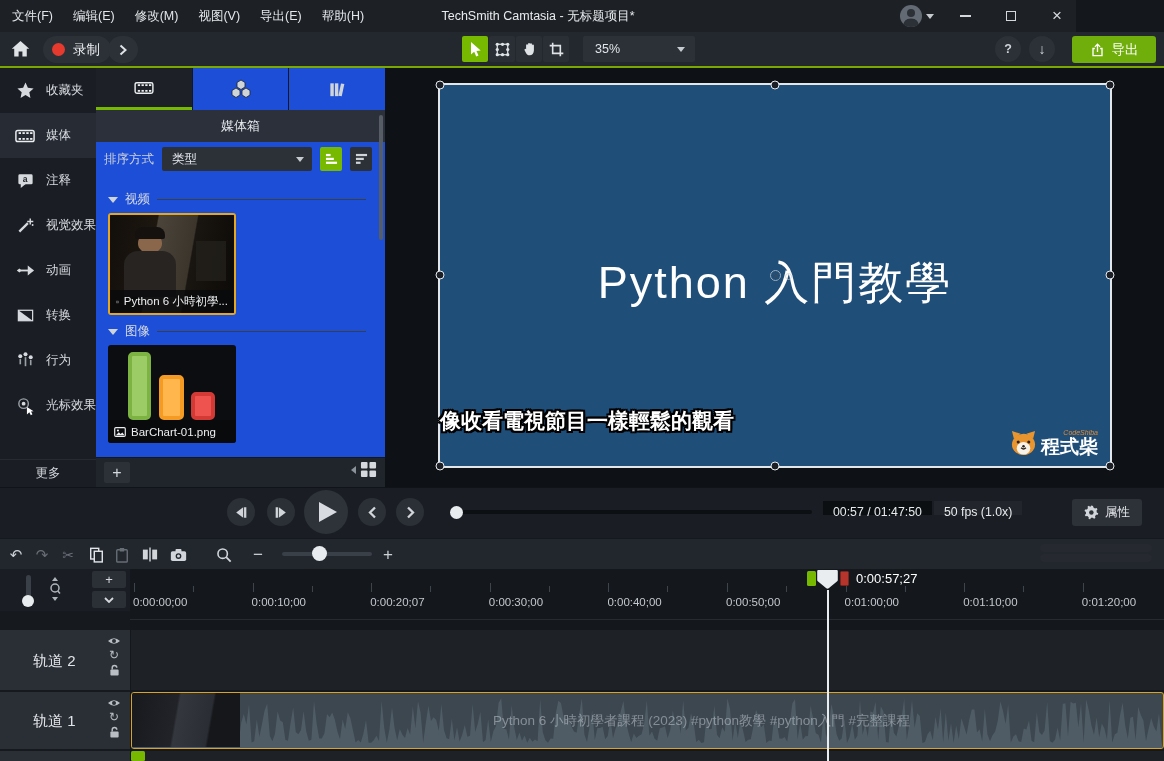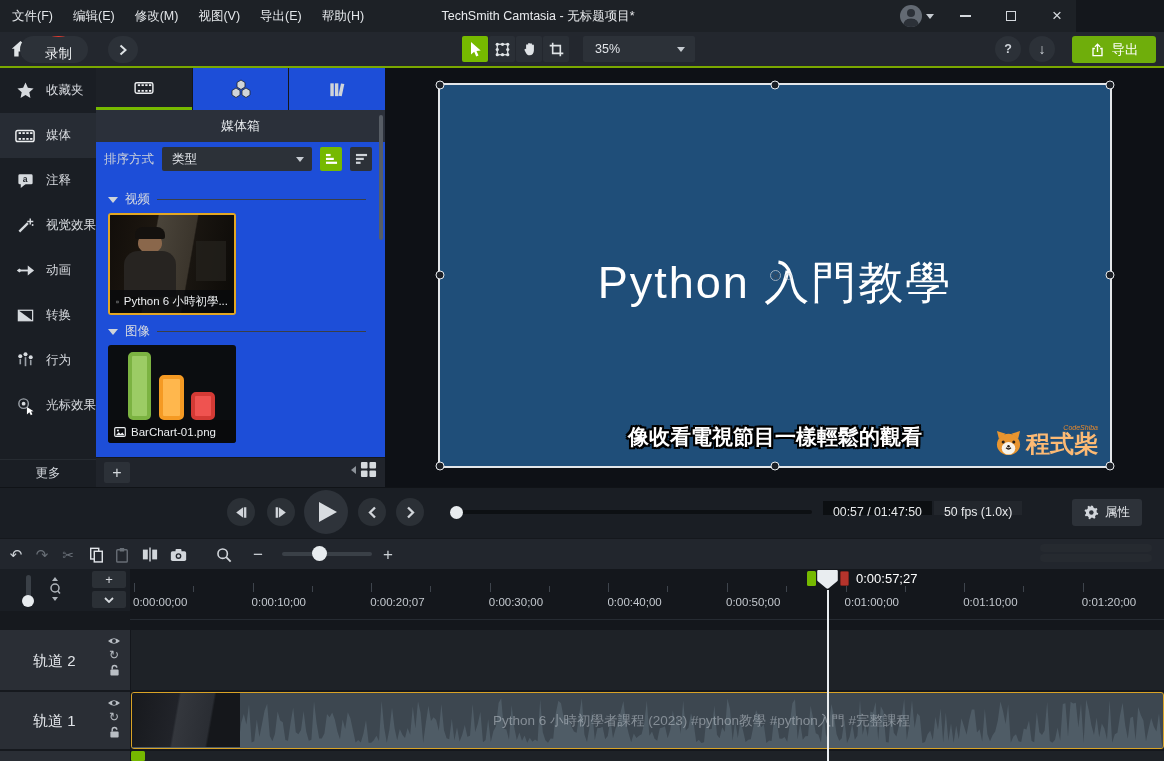--- a/index.html
+++ b/index.html
@@ -55,26 +55,26 @@
   .card-label { position:absolute; left:0; right:0; bottom:0; height:23px; background:rgba(8,10,12,.82);
     display:flex; align-items:center; gap:5px; padding:0 6px; color:#eceef0; font-size:11.5px; white-space:nowrap; overflow:hidden; }
   #bin-bottom { position:absolute; left:0; bottom:0; width:289px; height:30px; border-top:1px solid #15181d; background:#20242b; }
   #bin-scrollbar { left:379px; top:115px; width:4px; height:125px; background:#575d65; border-radius:2px; }
 
   
   #canvas-area { left:385px; top:68px; width:779px; height:419px; background:#0e1116; }
   #slide { left:55px; top:17px; width:670px; height:381px; background:#1f4e79; outline:2px solid #e3e6e9; }
   #slide-title { position:absolute; left:0; right:0; top:168px; text-align:center; color:#ffffff;
     font-size:45px; font-weight:300; letter-spacing:2px; }
-  #slide-caption { position:absolute; left:0; right:0; top:338px; text-align:center; color:#ffffff; font-size:21px; font-weight:bold;
+  #slide-caption { position:absolute; left:0; right:0; top:322px; color:#ffffff; font-size:21px; font-weight:bold;
     text-shadow:-2px -2px 0 #000, 2px -2px 0 #000, -2px 2px 0 #000, 2px 2px 0 #000, -2px 0 0 #000, 2px 0 0 #000, 0 -2px 0 #000, 0 2px 0 #000; }
   .handle { position:absolute; width:9px; height:9px; border:1.6px solid #e8ebee; background:#1c2026; border-radius:50%;
     transform:translate(-50%,-50%); z-index:6; }
   #logo { position:absolute; right:12px; bottom:10px; display:flex; align-items:flex-end; gap:4px; }
-  #logo-text { color:#fdba74; font-size:24px; font-weight:bold; line-height:1; }
+  #logo-text { color:#ffffff; font-size:19px; font-weight:bold; line-height:1; }
   #logo-sub { color:#e8892b; font-size:7px; font-style:italic; text-align:right; margin-bottom:1px; }
 
   
   #playback { left:0; top:487px; width:1164px; height:51px; background:#1a1e24; border-top:1px solid #101317; }
   .pb-btn { position:absolute; border-radius:50%; background:#2b3036; display:flex; align-items:center; justify-content:center; }
   .badge { height:14px; line-height:23px; padding:0 10px; font-size:12.3px; color:#e8eaec; }
   #props-btn { position:absolute; left:1072px; top:11px; width:70px; height:27px; background:#2d3239; border-radius:3px;
     display:flex; align-items:center; justify-content:center; gap:6px; color:#e1e4e8; }
 
   
@@ -139,21 +139,21 @@
         </span>
     </div>
   </div>
 
   <div class="abs" id="toolbar">
     <div class="abs flex" style="left:8px; top:5px; width:24px; height:24px; justify-content:center;">
       <svg width="19" height="18" viewBox="0 0 20 18">
           <path d="M10 0.5 L0.8 8.8 H3.4 V17 H8 V11.6 H12 V17 H16.6 V8.8 H19.2 Z" fill="#dfe3e6"></path>
         </svg>
     </div>
-    <div class="abs pill flex" style="left:20px; top:4px; width:68px; height:27px; padding-left:9px; gap:8px;flex-direction:column;">
+    <div class="abs pill flex" style="left:43px; top:4px; width:68px; height:27px; padding-left:9px; gap:8px;">
       <span style="width:13px;height:13px;border-radius:50%;background:#e63a2e;"></span>
       <span style="font-size:13.5px;color:#eceef0;">录制</span>
     </div>
     <div class="abs pill flex" style="left:108px; top:4px; width:30px; height:27px; justify-content:center;">
       <svg width="10" height="12" viewBox="0 0 10 12">
           <polyline points="2.5,1.5 7.5,6 2.5,10.5" fill="none" stroke="#dfe3e6" stroke-width="2"></polyline>
         </svg>
     </div>
 
     <div class="abs flex" style="left:462px; top:4px; gap:1px;">

